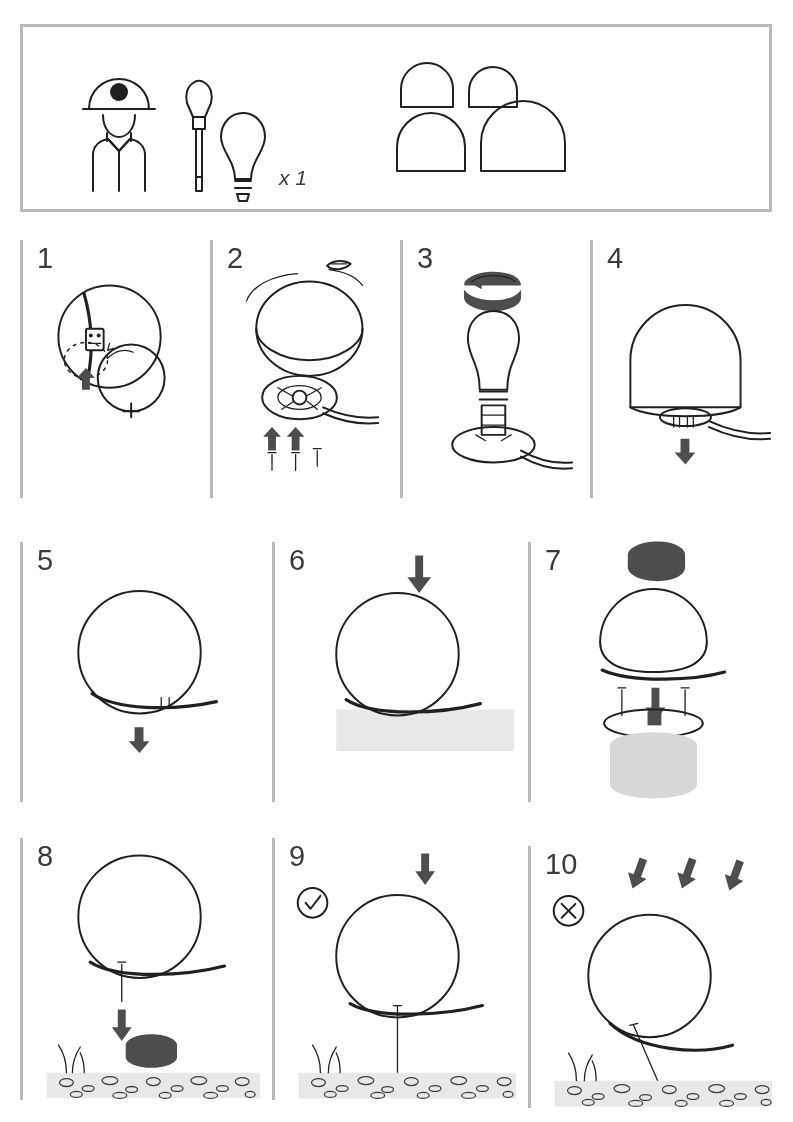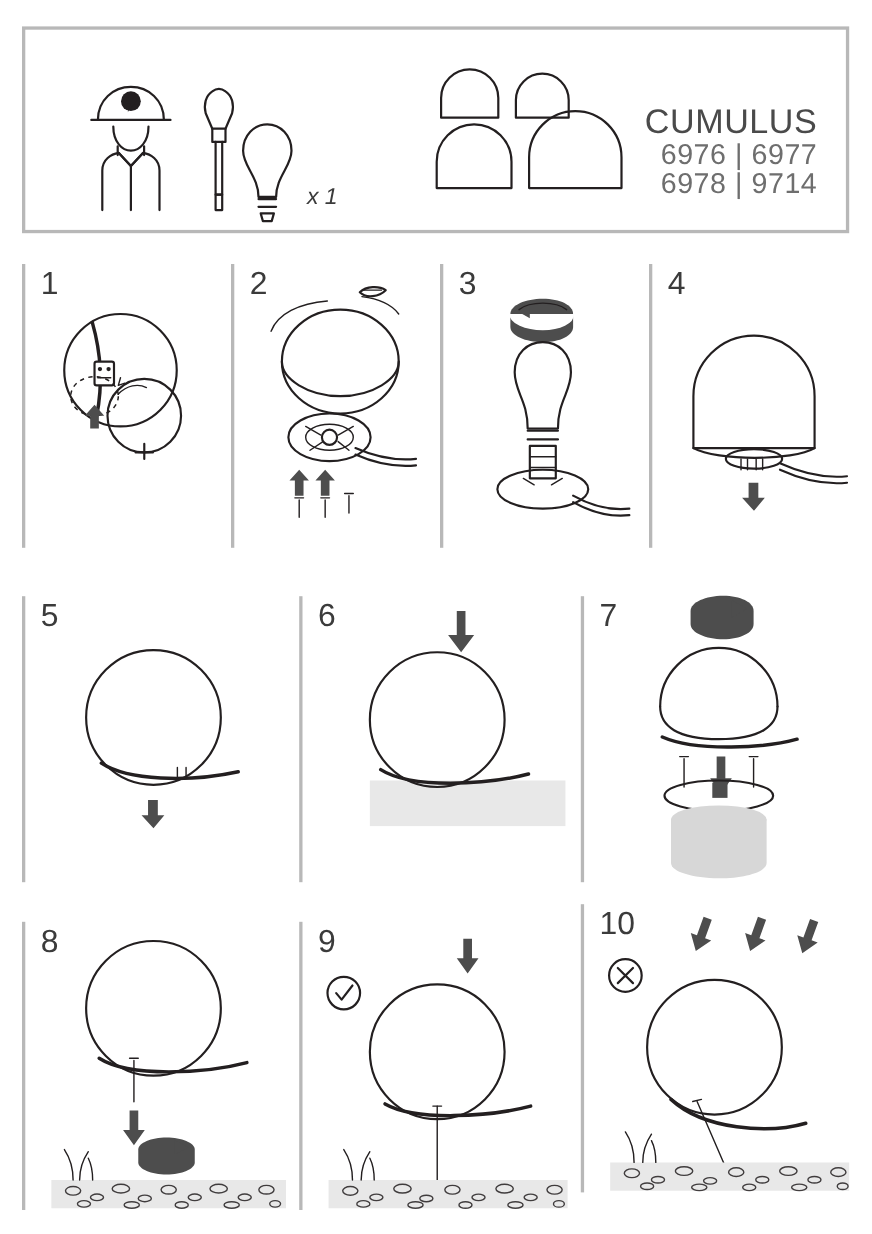--- a/index.html
+++ b/index.html
@@ -155,25 +155,20 @@
 
     <div class="header-parts">
       <svg width="210" height="150" viewBox="0 0 210 150">
         <path class="ln" d="M18 58 L18 40 A26 26 0 0 1 70 40 L70 58 Z"></path>
         <path class="ln" d="M86 58 L86 42 A24 24 0 0 1 134 42 L134 58 Z"></path>
         <path class="ln" d="M14 122 L14 98 A34 34 0 0 1 82 98 L82 122 Z"></path>
         <path class="ln" d="M98 122 L98 94 A42 42 0 0 1 182 94 L182 122 Z"></path>
       </svg>
     </div>
 
-    <div class="header-title">
-      <div class="brand">CUMULUS</div>
-      <div class="codes">6976 | 6977</div>
-      <div class="codes">6978 | 9714</div>
-    </div>
   </div>
 
   <div class="steps">
 
     <div class="row row-1">
 
       <div class="step" style="left:0px; top:0px; width:180px; height:258px;">
         <div class="step-num">1</div>
         <svg class="art" viewBox="0 0 180 258">
           <circle class="ln" cx="88" cy="96" r="52"></circle>
@@ -367,21 +362,21 @@
             <ellipse cx="232" cy="245" rx="7" ry="4"></ellipse>
               <ellipse cx="56" cy="258" rx="6" ry="3"></ellipse>
             <ellipse cx="104" cy="259" rx="7" ry="3"></ellipse>
               <ellipse cx="150" cy="259" rx="6" ry="3"></ellipse>
             <ellipse cx="196" cy="259" rx="7" ry="3"></ellipse>
               <ellipse cx="236" cy="258" rx="5" ry="3"></ellipse>
           </g>
         </svg>
       </div>
 
-      <div class="step" style="left:508px; top:12px; width:244px; height:262px;">
+      <div class="step" style="left:508px; top:36px; width:244px; height:262px;">
         <div class="step-num">10</div>
         <svg class="art" viewBox="0 0 244 262">
           <g>
             <circle class="ln" cx="38" cy="64" r="15"></circle>
             <path class="ln" d="M31 57 l14 14 M45 57 l-14 14"></path>
           </g>
           <g class="fl-d">
             <path d="M118 10 l16 -6 l-4 -4 l14 -4 l-4 -4 l16 -6 l0 0 z" opacity="0"></path>
           </g>
           <g class="fl-d" transform="translate(110,10) rotate(20)">

